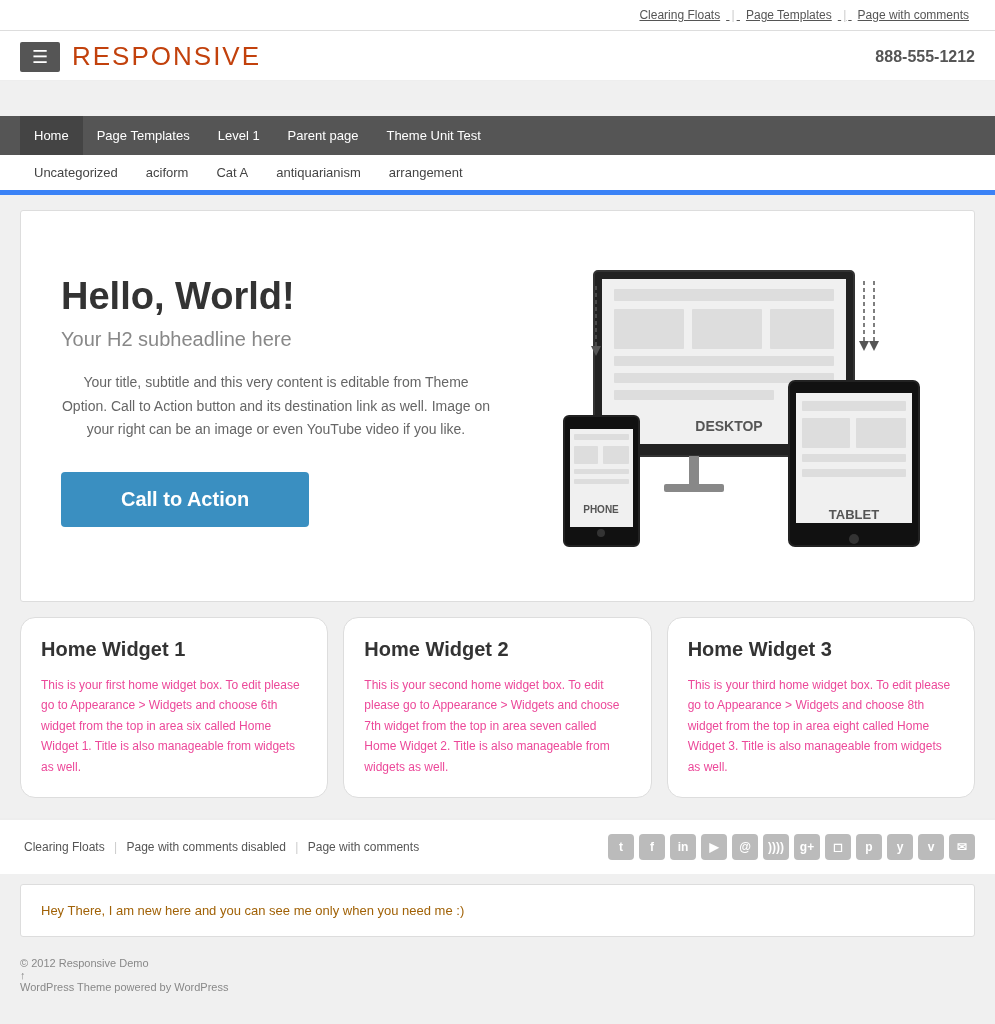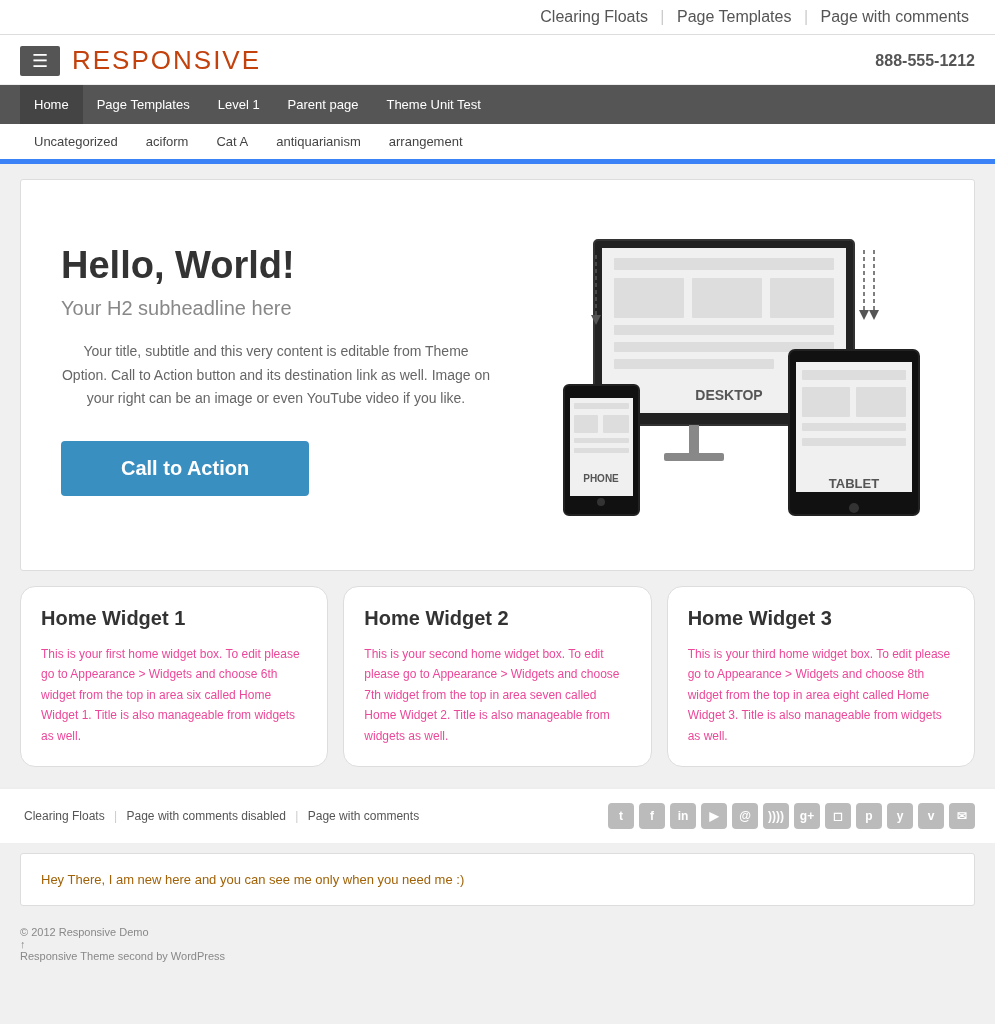--- a/index.html
+++ b/index.html
@@ -7,21 +7,21 @@
 
     
     .top-bar {
       background: #fff;
       border-bottom: 1px solid #ddd;
       padding: 8px 20px;
       display: flex;
       justify-content: space-between;
       align-items: center;
     }
-    .top-links { font-size: 16px; color: #555; }
+    .top-links { font-size: 12px; color: #555; text-decoration: underline; }
     .top-links a { color: #555; text-decoration: none; margin: 0 6px; }
     .top-links span { color: #ccc; margin: 0 2px; }
 
     
     .site-header {
       background: #fff;
       padding: 10px 20px 8px 20px;
       display: flex;
       justify-content: space-between;
       align-items: center;
@@ -35,20 +35,21 @@
       display: flex; align-items: center; justify-content: center;
       font-size: 18px; border-radius: 2px;
     }
     .logo-text { font-size: 26px; font-weight: normal; color: #c2410c; letter-spacing: 2px; }
     .phone { font-size: 16px; color: #555; font-weight: bold; }
 
     
     .main-nav {
       background: #555;
       padding: 0 20px;
+      margin-top: 35px;
     }
     .main-nav ul { list-style: none; display: flex; }
     .main-nav ul li a {
       display: block;
       color: #fff;
       text-decoration: none;
       padding: 12px 14px;
       font-size: 13px;
     }
     .main-nav ul li a:hover, .main-nav ul li.active a { background: #444; }
@@ -333,14 +334,14 @@
   </div>
 </div>
 
 <div class="notification-bar">
   <span>Hey There, I am new here and you can see me only when you need me :)</span>
 </div>
 
 <div class="bottom-bar">
   <span>© 2012 Responsive Demo</span>
   <a href="#" class="back-to-top">↑</a>
-  <span>Responsive Theme second by WordPress</span>
+  <span>WordPress Theme powered by WordPress</span>
 </div>
 
 </body></html>

